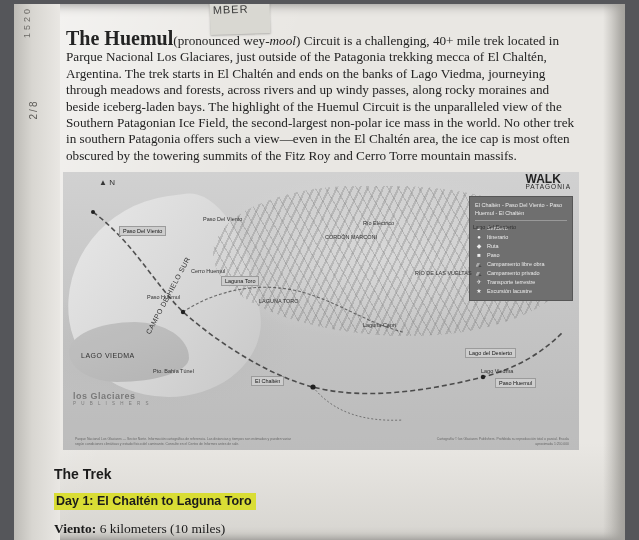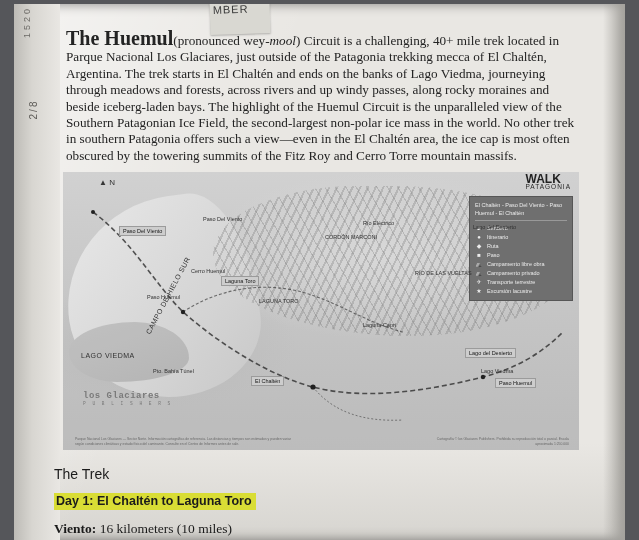--- a/index.html
+++ b/index.html
@@ -116,22 +116,22 @@
   .legend .lg-row{display:flex;align-items:center;gap:4px;height:9px;}
   .legend .lg-sym{width:8px;text-align:center;font-size:6px;}
   .brandbox{
     position:absolute;right:8px;top:3px;
     font-family:"Liberation Sans",sans-serif;color:#1d1d1d;
     font-size:7px;font-weight:bold;line-height:8px;text-align:left;
   }
   .brandbox .bt{font-size:12px;}
   .brandbox .bs{font-size:6.5px;font-weight:normal;letter-spacing:1px;}
   .pub{
-    position:absolute;left:20px;bottom:44px;
-    font-family:Liberation Mono, monospace;color:#7a7975;
+    position:absolute;left:10px;bottom:44px;
+    font-family:Liberation Sans, sans-serif;color:#7a7975;
     font-size:9px;font-weight:bold;letter-spacing:.5px;
   }
   .pub small{display:block;font-size:4.5px;letter-spacing:2px;font-weight:normal;}
   .fineprint{
     position:absolute;left:12px;bottom:4px;width:220px;
     font-family:"Liberation Sans",sans-serif;font-size:3.4px;
     line-height:4.4px;color:#6a6965;
   }
   .fineprint2{
     position:absolute;right:10px;bottom:4px;width:150px;text-align:right;
@@ -139,21 +139,21 @@
     line-height:4.4px;color:#6a6965;
   }
   .compass{
     position:absolute;left:36px;top:6px;font-family:"Liberation Sans",sans-serif;
     font-size:8px;color:#333;
   }
 
   
   .sec-head{
     position:absolute;left:40px;top:462px;
-    font-size:14px;font-weight:normal;color:#1b1b1b;
+    font-size:14px;font-weight:bold;color:#1b1b1b;
     font-family:"Liberation Sans",sans-serif;
   }
   .day-head{
     position:absolute;left:40px;top:489px;
     font-size:12.5px;font-weight:bold;color:#1b1b1b;
     font-family:"Liberation Sans",sans-serif;
     background:#d9dd35;padding:1px 4px 2px 2px;
   }
   .len{
     position:absolute;left:40px;top:517px;font-size:13.5px;color:#1b1b1b;
@@ -268,19 +268,19 @@
     </div>
 
     <div class="fineprint">Parque Nacional Los Glaciares — Sector Norte. Información cartográfica de referencia. Las distancias y tiempos son estimados y pueden variar según condiciones climáticas y estado físico del caminante. Consulte en el Centro de Informes antes de salir.</div>
     <div class="fineprint2">Cartografía © los Glaciares Publishers. Prohibida su reproducción total o parcial. Escala aproximada 1:250.000</div>
   </div>
 
   <div class="sec-head">The Trek</div>
   <div class="day-head">Day 1: El Chaltén to Laguna Toro</div>
   <div class="len">
     <b>Viento:</b>
-    <span>16 kilometers (10 miles)</span>
+    <span>6 kilometers (10 miles)</span>
   </div>
   <div class="elev">
     <b>Elevation:</b>
     <span>990 m gain, 400 m loss</span>
   </div>
 </div>
 
 </body></html>

